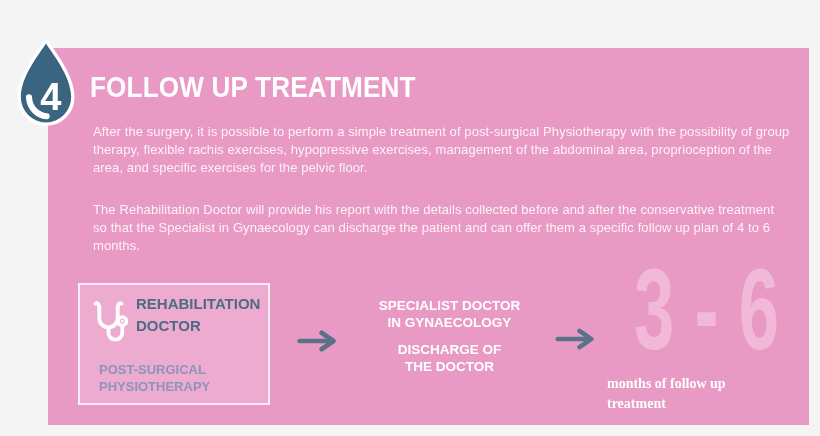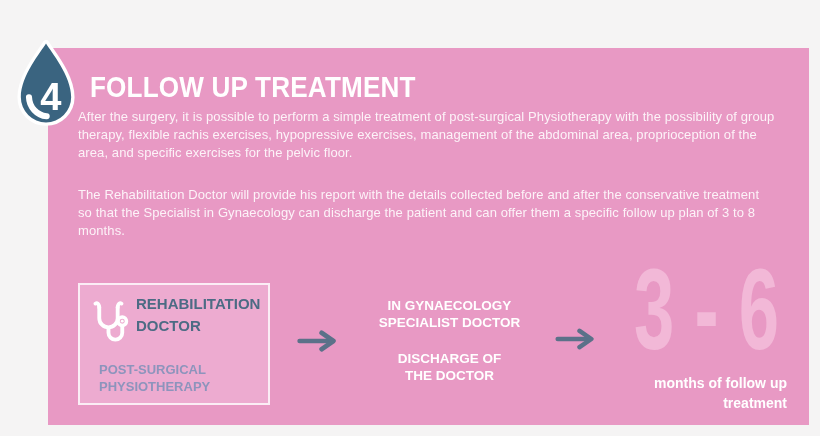--- a/index.html
+++ b/index.html
@@ -34,21 +34,21 @@
     font-weight: bold;
     letter-spacing: 0.2px;
     white-space: nowrap;
     transform: scaleX(0.87);
     transform-origin: left center;
   }
   .para {
     position: absolute;
     left: 77px;
     width: 697px;
-    margin: 1px;
+    margin: 16px;
     color: rgba(255,255,255,0.88);
     font-size: 13px;
     line-height: 18px;
     letter-spacing: 0.1px;
   }
   .para.p1 { top: 107px; }
   .para.p2 { top: 185px; }
 
   .rehab-card {
     position: absolute;
@@ -88,65 +88,66 @@
   .specialist {
     position: absolute;
     left: 352px; top: 298px;
     width: 195px;
     text-align: center;
     color: #ffffff;
     font-size: 13.5px;
     font-weight: bold;
     line-height: 16.5px;
   }
-  .specialist .grp2 { margin-top: 20px; }
+  .specialist .grp2 { margin-top: 11px; }
 
   .range {
     position: absolute;
     left: 597px; top: 252px;
     width: 200px;
     text-align: center;
     color: #f2b8d7;
     font-size: 115px;
     font-weight: bold;
     line-height: 1;
     white-space: nowrap;
     transform: scaleX(0.63);
     transform-origin: center;
   }
   .range-caption {
     position: absolute;
     left: 607px; top: 374px;
     width: 180px;
-    text-align: right;
+    text-align: left;
     color: #ffffff;
     font-size: 14px;
     font-weight: bold;
     line-height: 19.5px;
+    font-family: Liberation Serif, serif;
   }
 </style>
 </head>
 <body>
 
 <div class="stage">
 
   <div class="panel"></div>
 
   <div class="drop">
     <svg viewBox="0 0 100 132" width="68" height="90">
       <path d="M50 5 C43 17 13 52 13 84 a37 37 0 0 0 74 0 C87 52 57 17 50 5 Z" fill="#3a6480" stroke="#ffffff" stroke-width="10" stroke-linejoin="round" paint-order="stroke"></path>
       <text x="57" y="103" text-anchor="middle" font-size="56" font-weight="bold" fill="#ffffff">4</text>
       <path d="M25 84 A29 29 0 0 0 51 112" fill="none" stroke="#ffffff" stroke-width="9" stroke-linecap="round"></path>
     </svg>
   </div>
 
   <h1 class="title">FOLLOW UP TREATMENT</h1>
 
   <p class="para p1">After the surgery, it is possible to perform a simple treatment of post-surgical Physiotherapy with the possibility of group therapy, flexible rachis exercises, hypopressive exercises, management of the abdominal area, proprioception of the area, and specific exercises for the pelvic floor.</p>
-  <p class="para p2">The Rehabilitation Doctor will provide his report with the details collected before and after the conservative treatment so that the Specialist in Gynaecology can discharge the patient and can offer them a specific follow up plan of 3 to 8 months.</p>
+  <p class="para p2">The Rehabilitation Doctor will provide his report with the details collected before and after the conservative treatment so that the Specialist in Gynaecology can discharge the patient and can offer them a specific follow up plan of 4 to 6 months.</p>
 
   <div class="rehab-card">
     <svg class="steth" viewBox="0 0 60 64">
       <g fill="none" stroke="#ffffff" stroke-width="5" stroke-linecap="round">
         <path d="M16 13 C16 8 13 7 11 8"></path>
         <path d="M40 13 C40 8 43 7 45 8"></path>
         <path d="M16 12 L16 27 A12 12 0 0 0 40 27 L40 12"></path>
         <path d="M28 40 L28 46 A9 9 0 0 0 46 46 L46 38"></path>
         <circle cx="46" cy="31" r="5.5" stroke-width="4.5"></circle>
       </g>
@@ -158,22 +159,22 @@
 
   <svg class="arrow arrow-1" viewBox="0 0 44 24">
     <g fill="none" stroke="#5b7189" stroke-width="5" stroke-linecap="round" stroke-linejoin="round">
       <line x1="3" y1="12" x2="38" y2="12"></line>
       <polyline points="27,3 40,12 27,21"></polyline>
     </g>
   </svg>
 
   <div class="specialist">
     <div class="grp1">
+      <div>SPECIALIST DOCTOR</div>
       <div>IN GYNAECOLOGY</div>
-      <div>SPECIALIST DOCTOR</div>
     </div>
     <div class="grp2">
       <div>DISCHARGE OF</div>
       <div>THE DOCTOR</div>
     </div>
   </div>
 
   <svg class="arrow arrow-2" viewBox="0 0 44 24">
     <g fill="none" stroke="#5b7189" stroke-width="5" stroke-linecap="round" stroke-linejoin="round">
       <line x1="3" y1="12" x2="38" y2="12"></line>

